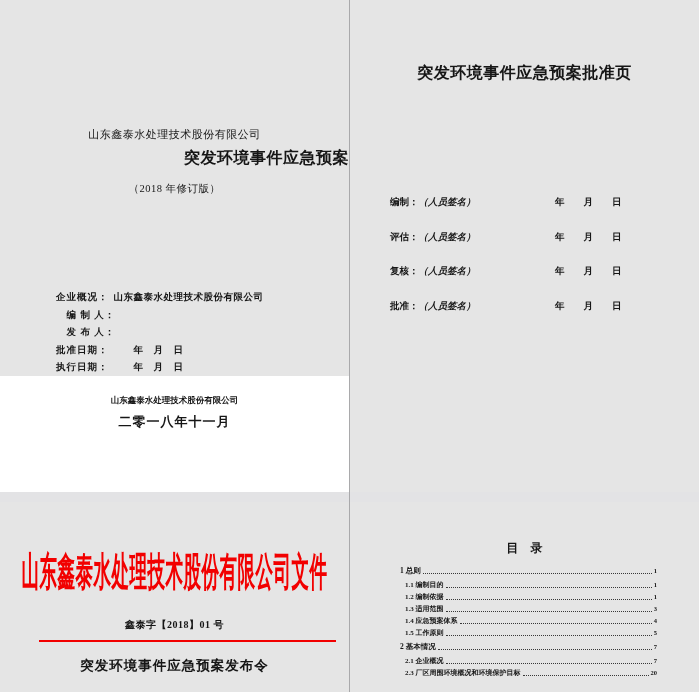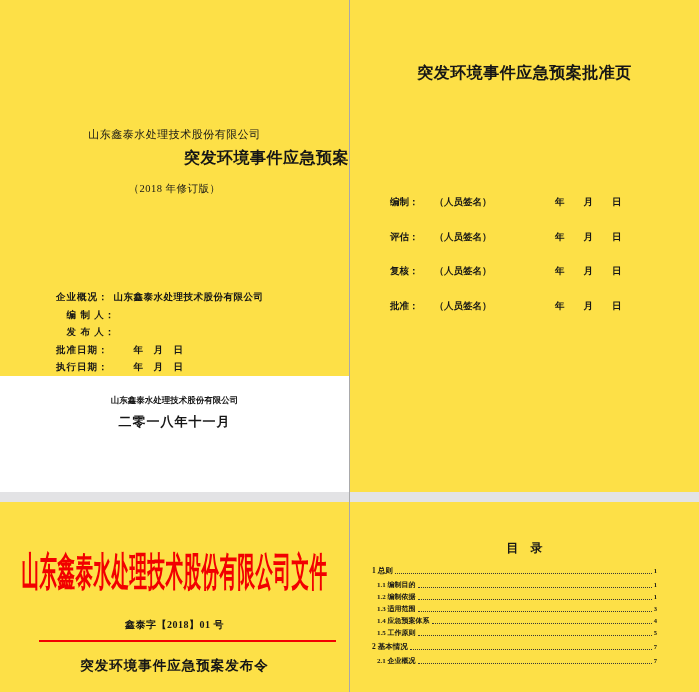--- a/index.html
+++ b/index.html
@@ -5,21 +5,21 @@
   html, body { margin: 0; padding: 0; }
   body {
     width: 699px; height: 692px;
     position: relative;
     background: #ffffff;
     overflow: hidden;
     font-family: "Liberation Serif", "DejaVu Serif", serif;
     color: #161616;
   }
   .viewer { position: absolute; inset: 0; }
-  .page { position: absolute; background: #fde047; }
+  .page { position: absolute; background: #e5e5e5; }
   #page-cover    { left: 0;     top: 0;     width: 349px; height: 376px; }
   #page-approval { left: 350px; top: 0;     width: 349px; height: 492px; }
   #page-release  { left: 0;     top: 502px; width: 349px; height: 190px; }
   #page-toc      { left: 350px; top: 502px; width: 349px; height: 190px; }
 
   .h-gutter { position: absolute; left: 0; top: 492px; width: 699px; height: 10px; background: #e3e3e5; z-index: 4; }
   .v-gutter { position: absolute; left: 349px; top: 0; width: 1px; height: 692px; background: #a9a9ab; z-index: 5; }
 
   
   .cover-company { position: absolute; top: 127px; width: 100%; text-align: center; font-size: 11px; letter-spacing: 0.5px; }
@@ -29,42 +29,42 @@
   .cover-field-row   { line-height: 10.5px; margin-bottom: 7px; white-space: pre; }
   .cover-field-label { letter-spacing: 1px; }
   .cover-field-value { margin-left: 5px; letter-spacing: 0.5px; }
   .cover-footer-company { position: absolute; top: 395px; width: 100%; text-align: center; font-size: 8.5px; font-weight: bold; }
   .cover-footer-date    { position: absolute; top: 413px; width: 100%; text-align: center; font-size: 13px; font-weight: bold; letter-spacing: 1px; }
 
   
   .approval-title { position: absolute; top: 63px; width: 100%; text-align: center; font-size: 16px; font-weight: bold; letter-spacing: 0.5px; }
   .approval-rows  { position: absolute; top: 197px; left: 40px; right: 0; font-size: 9.5px; font-weight: bold; }
   .approval-row   { position: relative; height: 34.5px; line-height: 11px; white-space: pre; }
-  .approval-signer{ margin-left: 16px; }
+  .approval-signer{ margin-left: 0; font-style: italic; }
   .approval-date  { position: absolute; left: 165px; top: 0; white-space: pre; }
 
   
   .release-red-header { position: absolute; top: 45px; left: 0; right: 0; height: 48px; text-align: center; }
   .release-red-header .stretch {
     display: inline-block; white-space: nowrap;
     font-size: 17.5px; font-weight: bold; letter-spacing: 0.5px;
     color: #f20000; line-height: 48px;
     transform: scaleY(2.25); transform-origin: center;
   }
   .release-doc-number { position: absolute; top: 116px; width: 100%; text-align: center; font-size: 10px; font-weight: bold; letter-spacing: 0.5px; }
   .release-divider    { position: absolute; top: 138px; left: 39px; width: 297px; height: 2px; background: #f20000; }
   .release-title      { position: absolute; top: 155px; width: 100%; text-align: center; font-size: 13.5px; font-weight: bold; letter-spacing: 1px; }
 
   
   .toc-title { position: absolute; top: 38px; width: 100%; text-align: center; font-size: 12px; font-weight: bold; }
   .toc-list  { position: absolute; top: 61px; left: 22px; width: 285px; margin: 0; padding: 0; list-style: none; font-weight: bold; }
   .toc-entry { display: flex; align-items: flex-end; font-size: 7px; line-height: 12px; }
   .toc-entry.lvl1 { font-size: 7.5px; margin-top: 2px; margin-bottom: 2px; }
   .toc-entry.lvl2 { padding-left: 5px; }
-  .toc-entry-label { white-space: nowrap; }
+  .toc-entry-label { white-space: nowrap; margin-left: 28px; }
   .toc-leader { flex: 1; border-bottom: 1px dotted #383838; margin: 0 2px 3px 2px; min-width: 8px; }
   .toc-page-num { font-size: 6.5px; }
 </style>
 </head>
 <body>
 
 <div class="viewer">
 
   <section class="page" id="page-cover">
     <div class="cover-company">山东鑫泰水处理技术股份有限公司</div>
@@ -134,19 +134,24 @@
       <li class="toc-entry lvl1">
           <span class="toc-entry-label">2 基本情况</span>
           <span class="toc-leader"></span>
           <span class="toc-page-num">7</span>
         </li>
       <li class="toc-entry lvl2">
           <span class="toc-entry-label">2.1 企业概况</span>
           <span class="toc-leader"></span>
           <span class="toc-page-num">7</span>
         </li>
+      <li class="toc-entry lvl2">
+          <span class="toc-entry-label">2.3 厂区周围环境概况和环境保护目标</span>
+          <span class="toc-leader"></span>
+          <span class="toc-page-num">20</span>
+        </li>
     </ul>
   </section>
 
   <div class="h-gutter"></div>
   <div class="v-gutter"></div>
 
 </div>
 
 </body></html>

